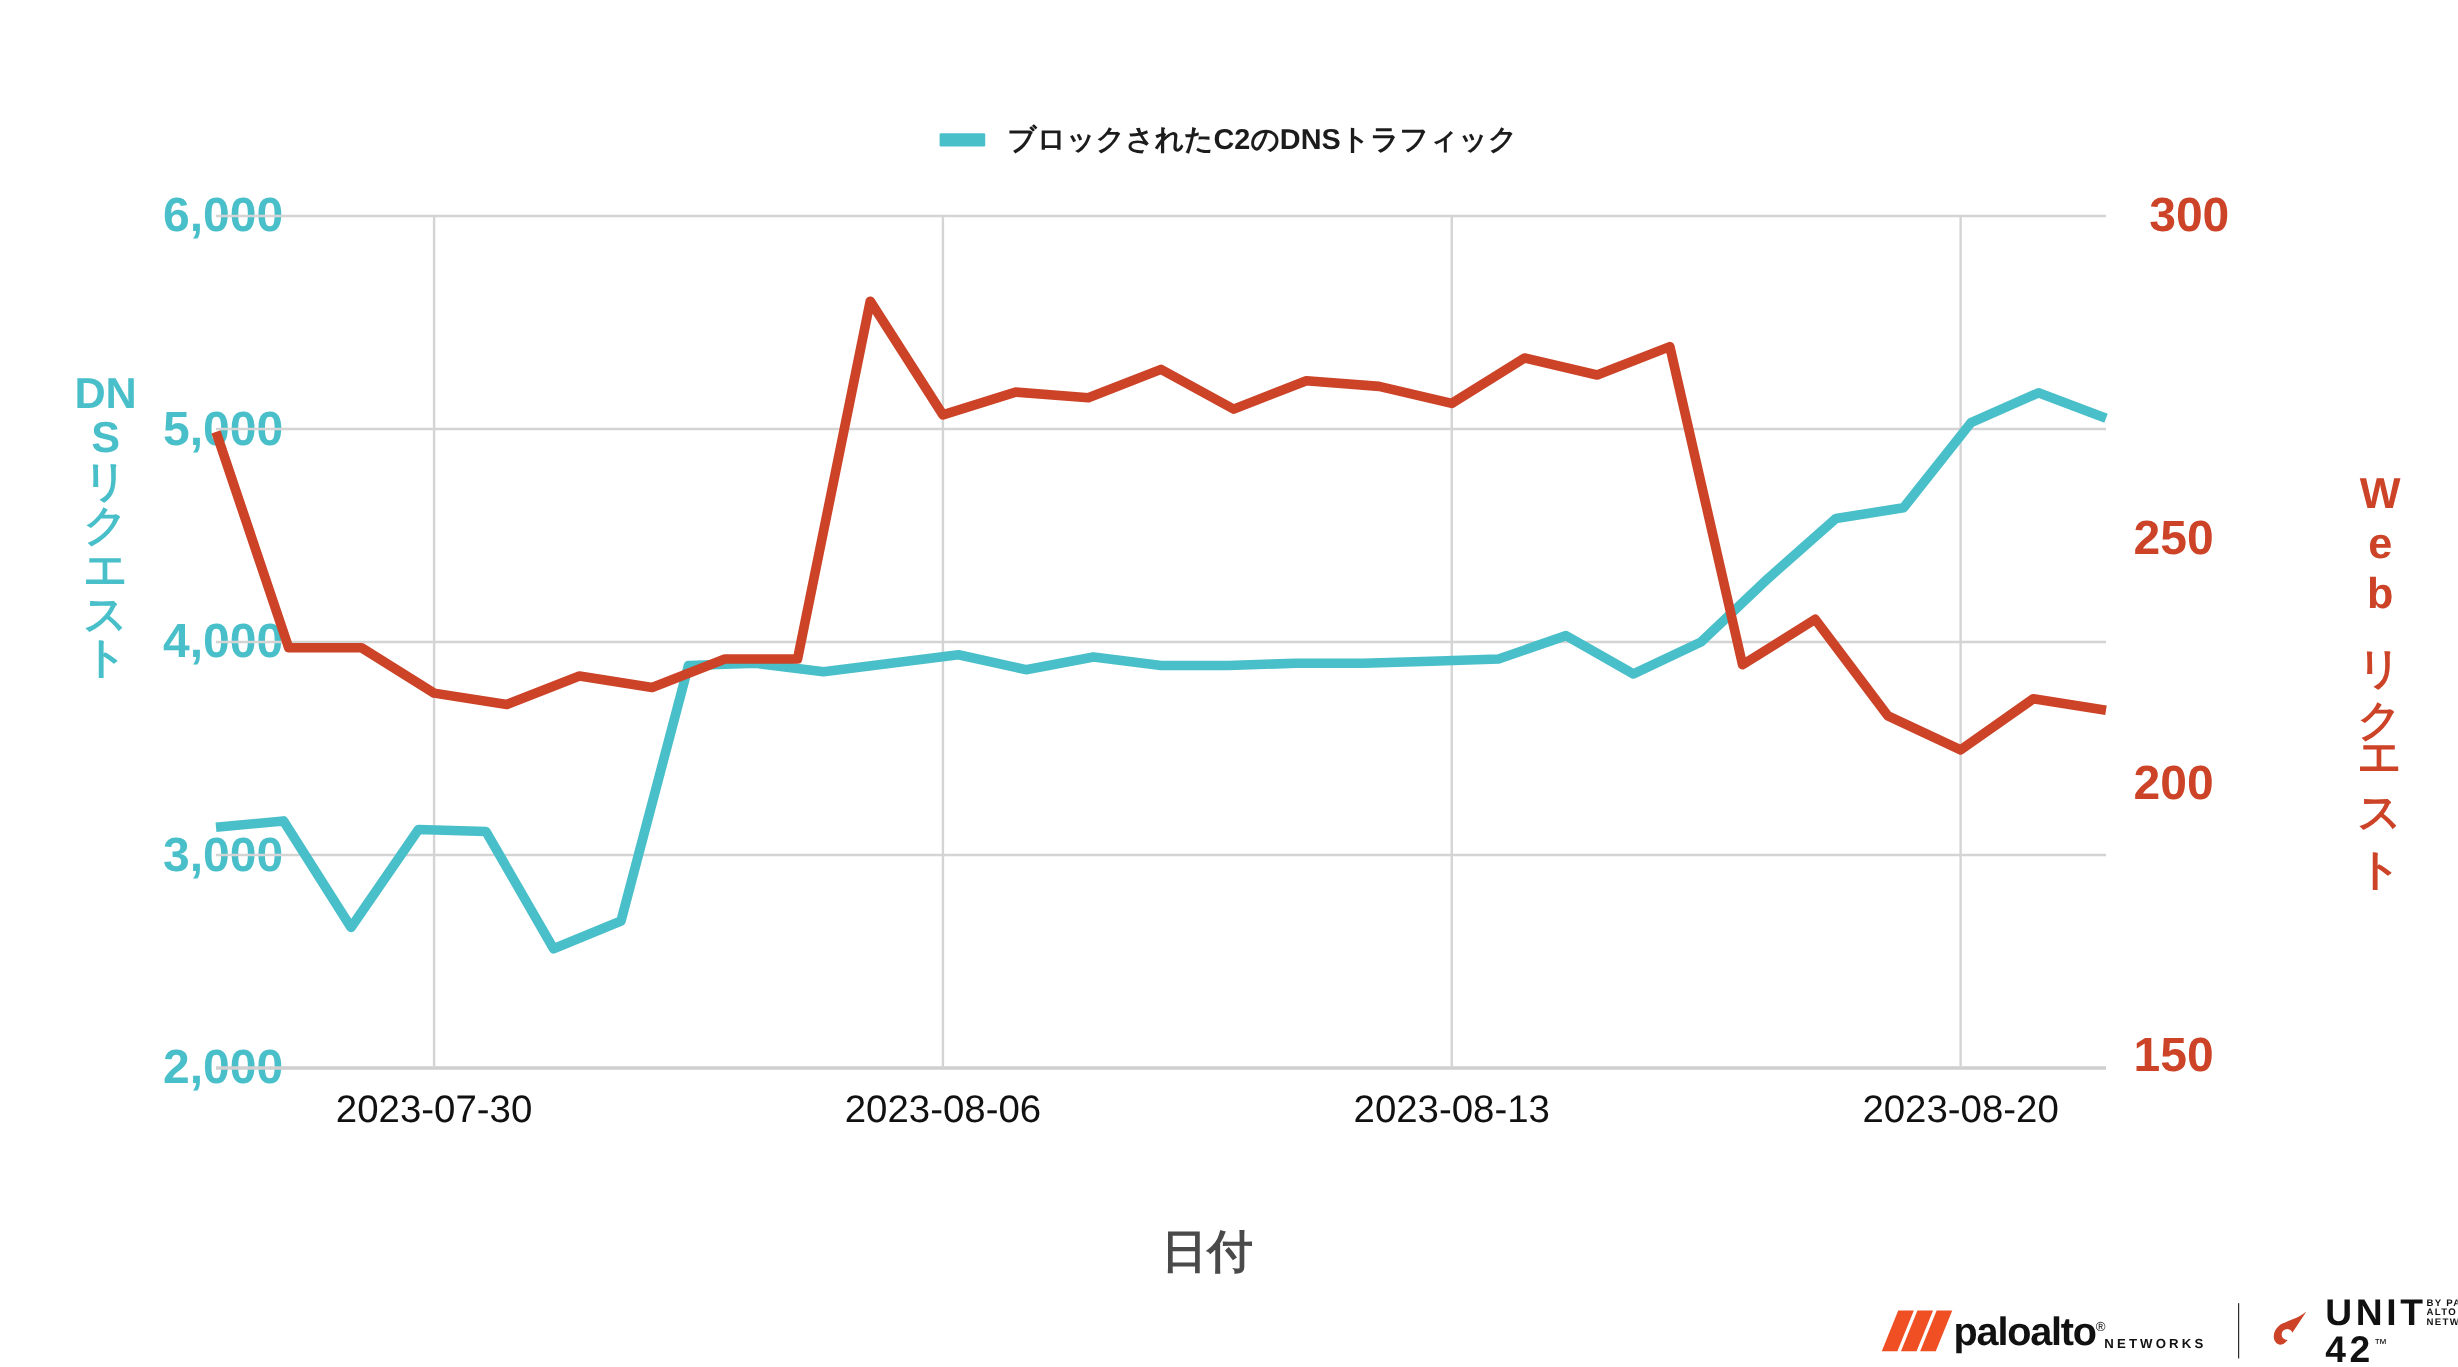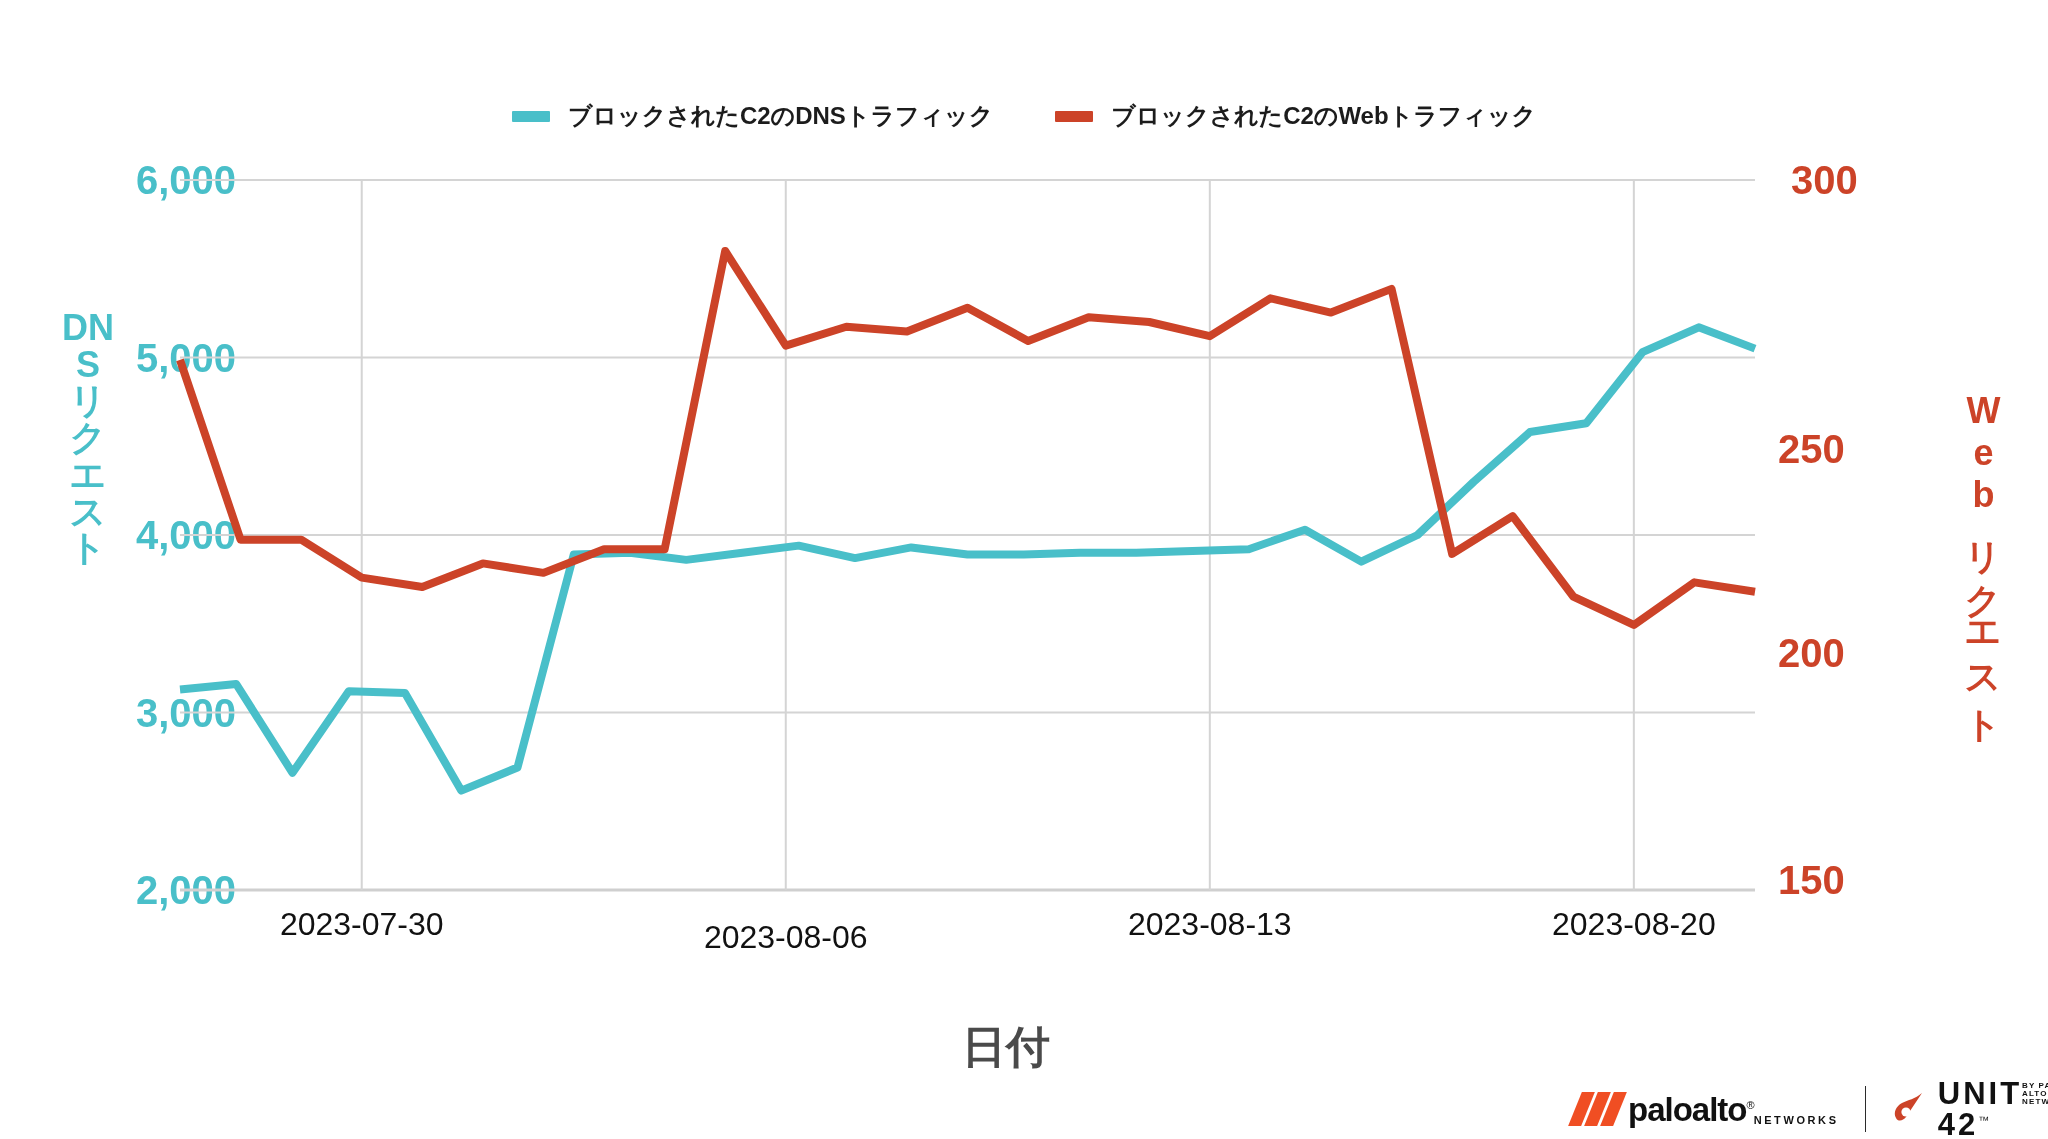--- a/index.html
+++ b/index.html
@@ -12,21 +12,21 @@
   .legend-swatch{width:38px;height:11px;border-radius:1px;display:block;}
   .legend-label{font-size:24px;font-weight:bold;color:#1c1c1c;letter-spacing:0px;white-space:nowrap;}
 
   
   .ytitle-left{position:absolute;left:60px;top:310px;width:56px;text-align:center;
       font-size:36px;font-weight:bold;color:#49BFC9;line-height:1.02;word-break:break-all;}
   .ytitle-right{position:absolute;left:1955px;top:390px;width:52px;
       font-size:36px;font-weight:bold;color:#CC4328;
       writing-mode:vertical-rl;text-orientation:upright;letter-spacing:1px;white-space:nowrap;}
   .xtitle{position:absolute;left:0;top:1018px;width:2012px;text-align:center;
-      font-size:44px;font-weight:bold;color:#4a4a4a;}
+      font-size:38px;font-weight:bold;color:#4a4a4a;}
 
   
   .ytick-left{position:absolute;right:1812px;transform:translateY(-50%);
       font-size:40px;font-weight:bold;color:#49BFC9;text-align:right;white-space:nowrap;}
   .ytick-right{position:absolute;left:1778px;transform:translateY(-50%);
       font-size:40px;font-weight:bold;color:#CC4328;text-align:left;white-space:nowrap;}
   .xtick{position:absolute;top:906px;transform:translateX(-50%);
       font-size:32px;color:#111;white-space:nowrap;}
 
   
@@ -59,24 +59,20 @@
 </head>
 <body>
 
 <div id="root">
 
   <div class="legend">
     <div class="legend-item">
       <span class="legend-swatch" style="background:#49BFC9"></span>
       <span class="legend-label">ブロックされたC2のDNSトラフィック</span>
     </div>
-    <div class="legend-item">
-      <span class="legend-swatch" style="background:#CC4328"></span>
-      <span class="legend-label">ブロックされたC2のWebトラフィック</span>
-    </div>
   </div>
 
   <div class="ytitle-left">DNSリクエスト</div>
   <div class="ytitle-right">Webリクエスト</div>
   <div class="xtitle">日付</div>
 
   <div id="ytl">
       <div class="ytick-left" style="top: 180px;">6,000</div>
       <div class="ytick-left" style="top: 357.5px;">5,000</div>
       <div class="ytick-left" style="top: 535px;">4,000</div>
@@ -84,21 +80,21 @@
       <div class="ytick-left" style="top: 890px;">2,000</div>
     </div>
   <div id="ytr">
       <div class="ytick-right" style="top: 180px; margin-left: 13px;">300</div>
       <div class="ytick-right" style="top: 416.667px; margin-top: 32px;">250</div>
       <div class="ytick-right" style="top: 653.333px;">200</div>
       <div class="ytick-right" style="top: 844px; margin-top: 36px;">150</div>
     </div>
   <div id="xt">
       <div class="xtick" style="left: 361.731px;">2023-07-30</div>
-      <div class="xtick" style="left: 785.769px; margin-top: 13px;">2023-08-06</div>
+      <div class="xtick" style="left: 785.769px;">2023-08-06</div>
       <div class="xtick" style="left: 1209.81px;">2023-08-13</div>
       <div class="xtick" style="left: 1633.85px;">2023-08-20</div>
     </div>
 
   <div id="plot">
     <svg id="svg" viewBox="0 0 1575 710" preserveAspectRatio="none">
       <g id="grid">
           <line x1="0" x2="1575" y1="710" y2="710" class="axisline"></line>
           <line x1="0" x2="1575" y1="532.5" y2="532.5" class="gridline"></line>
           <line x1="0" x2="1575" y1="355" y2="355" class="gridline"></line>

